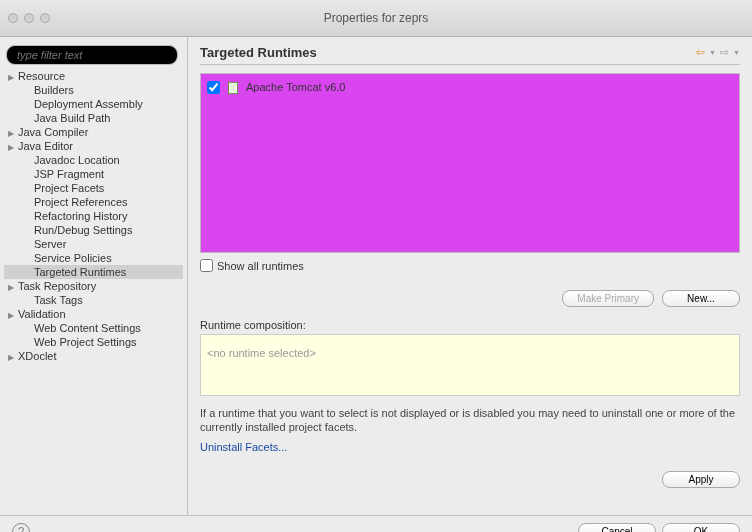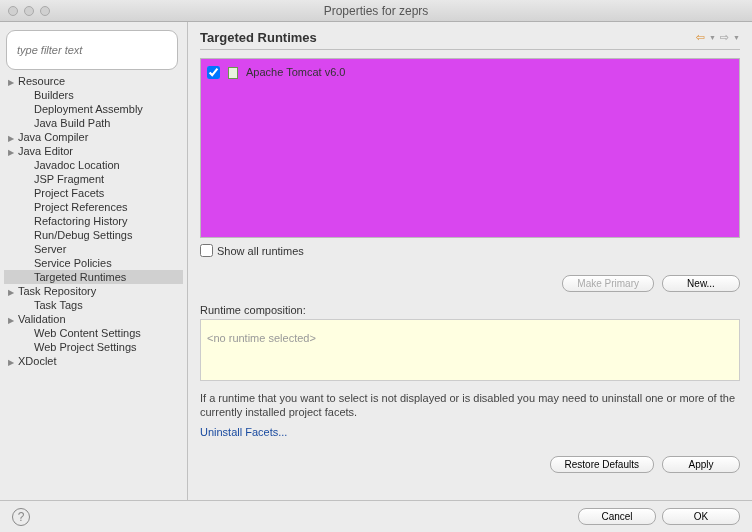--- a/index.html
+++ b/index.html
@@ -6,21 +6,21 @@
     body {
       font-family: "Lucida Grande", "Helvetica Neue", Arial, sans-serif;
       font-size: 11px;
       background: #ececec;
       color: #333;
       width: 752px;
       height: 532px;
       overflow: hidden;
     }
     .titlebar {
-      height: 22px;
+      height: 37px;
       background: linear-gradient(#e8e8e8, #d4d4d4);
       border-bottom: 1px solid #b0b0b0;
       display: flex;
       align-items: center;
       position: relative;
     }
     .traffic-lights {
       display: flex;
       gap: 6px;
       padding-left: 8px;
@@ -49,25 +49,25 @@
       border-right: 1px solid #c0c0c0;
       padding: 8px 4px 4px 4px;
       background: #ececec;
       overflow: hidden;
     }
     .filter-input {
       width: 172px;
       height: 18px;
       border: 1px solid #bbb;
       border-radius: 9px;
-      padding: 19px 10px;
+      padding: 9px 10px;
       font-size: 11px;
       font-style: italic;
       color: #888;
-      background: #ffffff;
+      background: #000000;
       margin-bottom: 4px;
       margin-left: 2px;
     }
     .tree {
       list-style: none;
     }
     .tree li {
       padding: 1px 0 1px 4px;
       white-space: nowrap;
       cursor: default;
@@ -282,21 +282,20 @@
 
     <div class="section-label">Runtime composition:</div>
     <div class="composition-box">
       <span>&lt;no runtime selected&gt;</span>
     </div>
 
     <div class="hint">If a runtime that you want to select is not displayed or is disabled you may need to uninstall one or more of the currently installed project facets.</div>
     <a class="link">Uninstall Facets...</a>
 
     <div class="defaults-row">
-      <button class="btn">Restore Defaults</button>
       <button class="btn">Apply</button>
     </div>
   </div>
 </div>
 
 <div class="bottom-bar">
   <div class="help-icon">?</div>
   <div class="bottom-btns">
     <button class="btn">Cancel</button>
     <button class="btn">OK</button>

